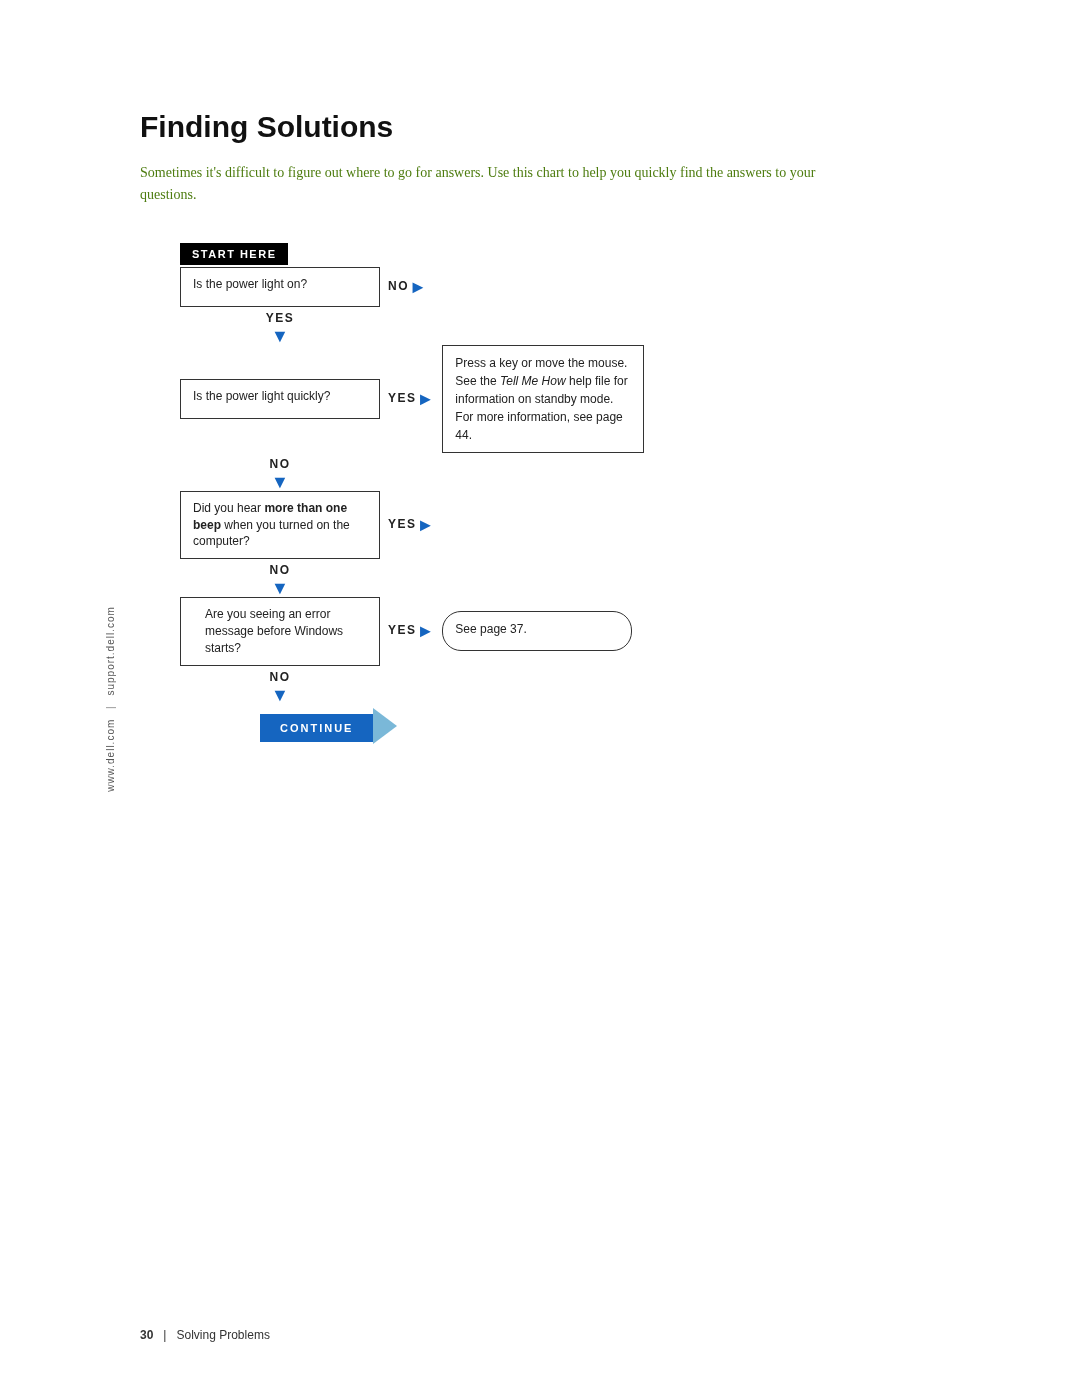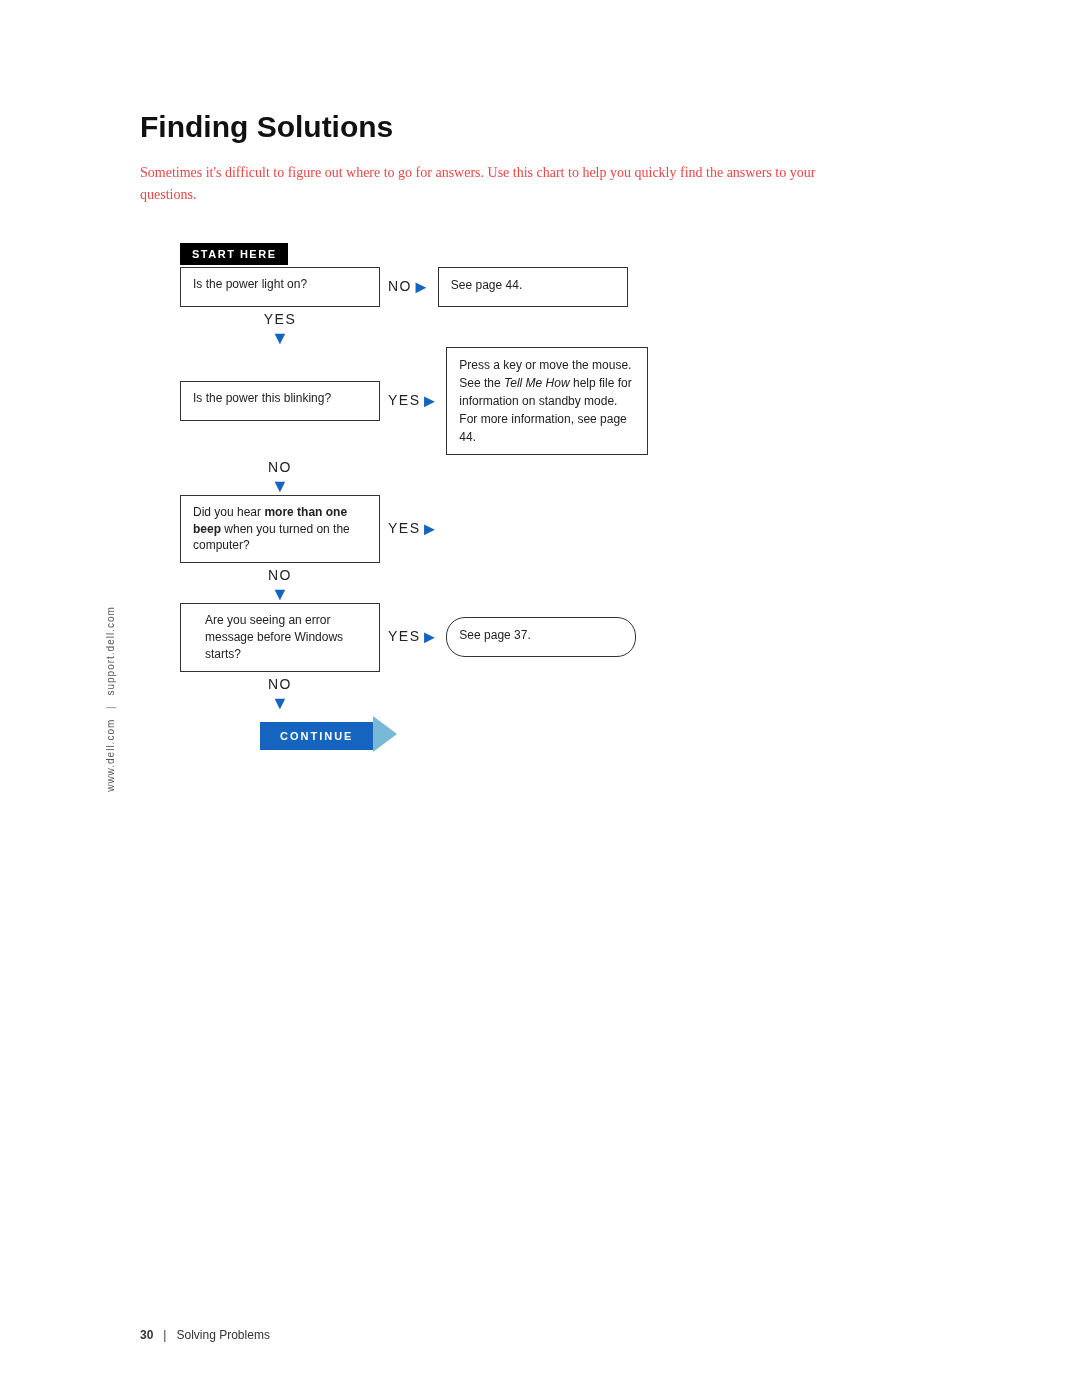--- a/index.html
+++ b/index.html
@@ -44,21 +44,21 @@
       font-weight: 900;
       font-family: 'Arial Black', 'Arial', sans-serif;
       margin-bottom: 18px;
       color: #111;
       margin-top: 30px;
     }
 
     .intro-text {
       font-size: 14px;
       line-height: 1.6;
-      color: #ef4444;
+      color: #4d7c0f;
       margin-bottom: 36px;
       max-width: 700px;
       font-family: 'Georgia', serif;
     }
 
     
     .flowchart {
       margin-left: 40px;
       position: relative;
       width: 580px;
@@ -141,22 +141,22 @@
 
     .no-below {
       display: flex;
       flex-direction: column;
       align-items: center;
       width: 200px;
       margin-top: 4px;
     }
 
     .no-label {
-      font-size: 14px;
-      font-weight: normal;
+      font-size: 12px;
+      font-weight: bold;
       letter-spacing: 1.5px;
       margin-bottom: 2px;
     }
 
     .arrow-circle-down {
       font-size: 18px;
       color: #1565c0;
       line-height: 1;
     }
 
@@ -189,36 +189,33 @@
 
     
     <div class="q-and-a">
       <div class="question-box">
         <span>Is the power light on?</span>
       </div>
 
       <div style="display:flex;align-items:center;margin-left:8px;">
         <span class="no-label">NO</span>
         <span class="arrow-circle-right">►</span>
-        <div class="answer-box" style="margin-left:6px;">
-          <span>See page 44.</span>
-        </div>
       </div>
     </div>
 
     
     <div class="no-below">
       <span class="no-label" style="letter-spacing:1.5px;">YES</span>
       <span class="arrow-circle-down">▼</span>
     </div>
 
     
     <div class="q-and-a">
       <div class="question-box">
-        <span>Is the power this blinking?</span>
+        <span>Is the power light quickly?</span>
       </div>
 
       <div style="display:flex;align-items:center;margin-left:8px;">
         <span class="no-label">YES</span>
         <span class="arrow-circle-right">►</span>
         <div class="answer-box" style="margin-left:6px;width:202px;min-height:80px;">
           <span>Press a key or move the mouse. See the <em>Tell Me How</em> help file for information on standby mode. For more information, see page 44.</span>
         </div>
       </div>
     </div>

